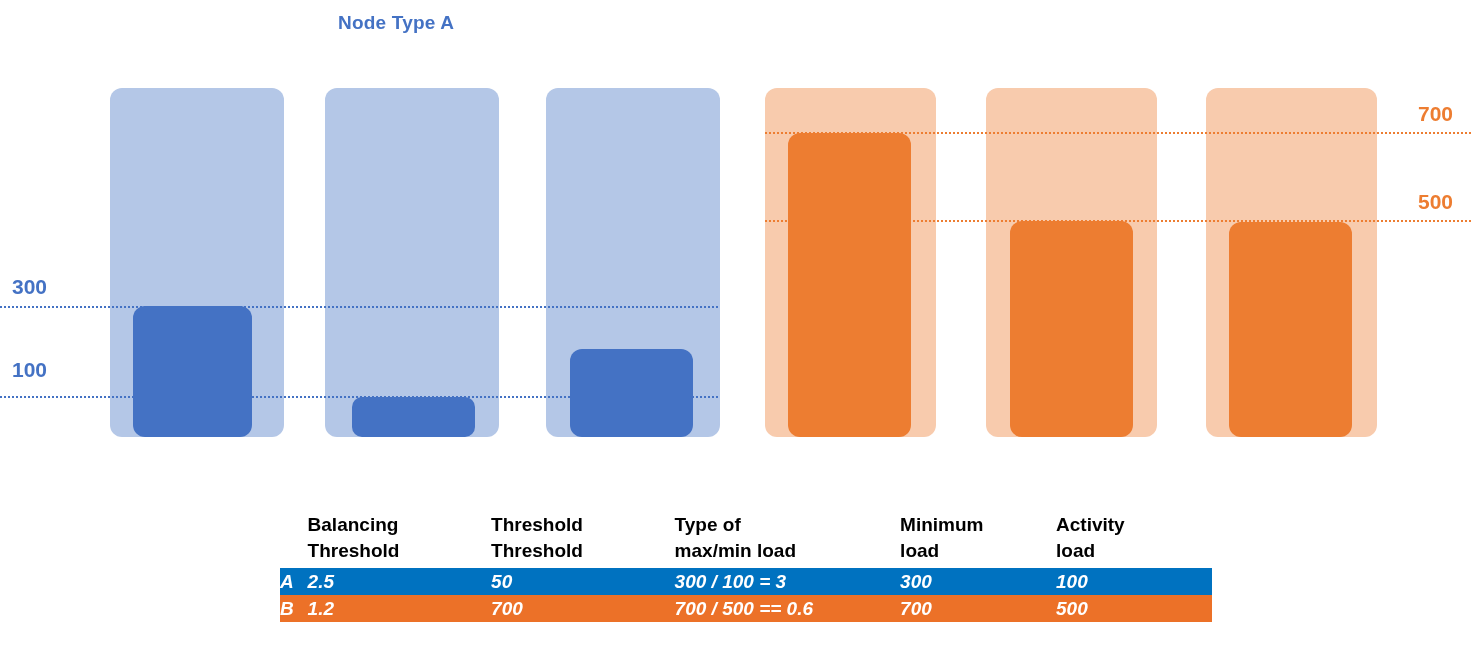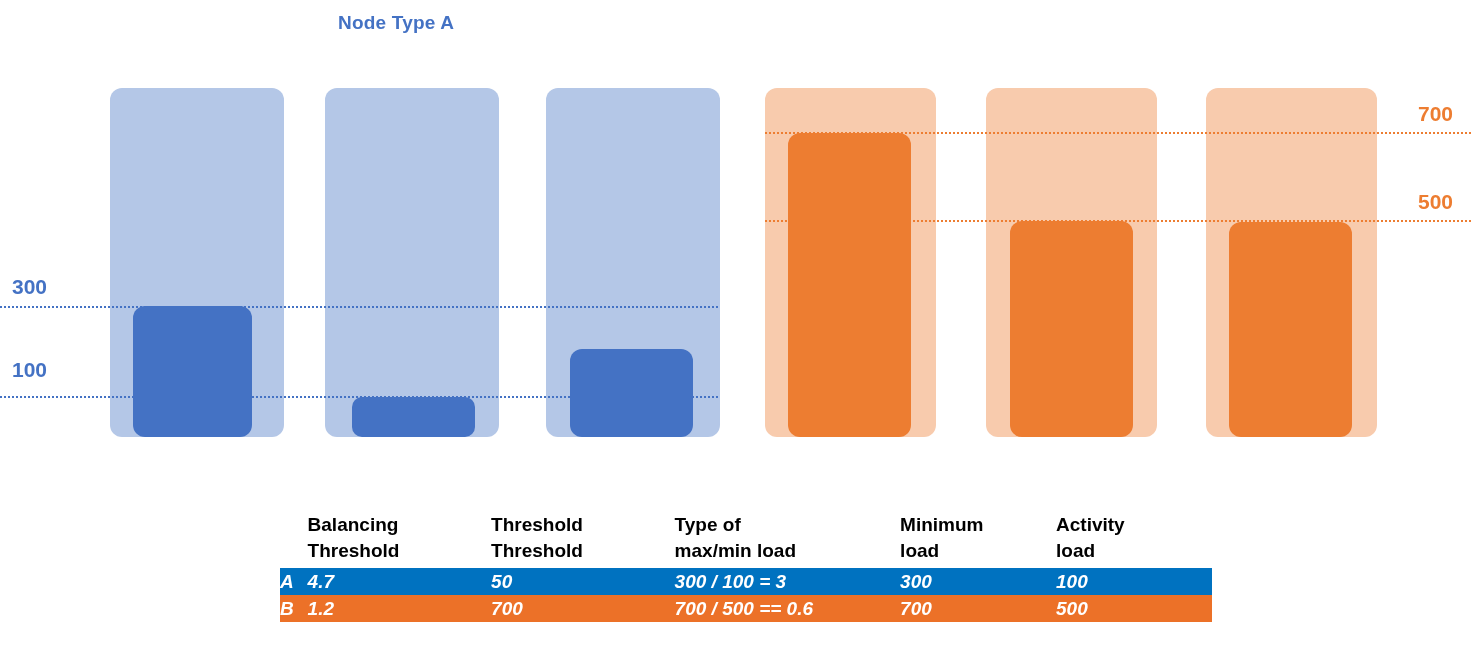--- a/index.html
+++ b/index.html
@@ -159,21 +159,21 @@
           </th>
           <th>
             <span class="hdr-line">Activity</span>
             <span class="hdr-line">load</span>
           </th>
         </tr>
       </thead>
       <tbody>
         <tr class="row-a">
           <td>A</td>
-          <td>4.7</td>
+          <td>2.5</td>
           <td>50</td>
           <td>300 / 100 = 3</td>
           <td>300</td>
           <td>100</td>
         </tr>
         <tr class="row-b">
           <td>B</td>
           <td>1.2</td>
           <td>700</td>
           <td>700 / 500 == 0.6</td>

